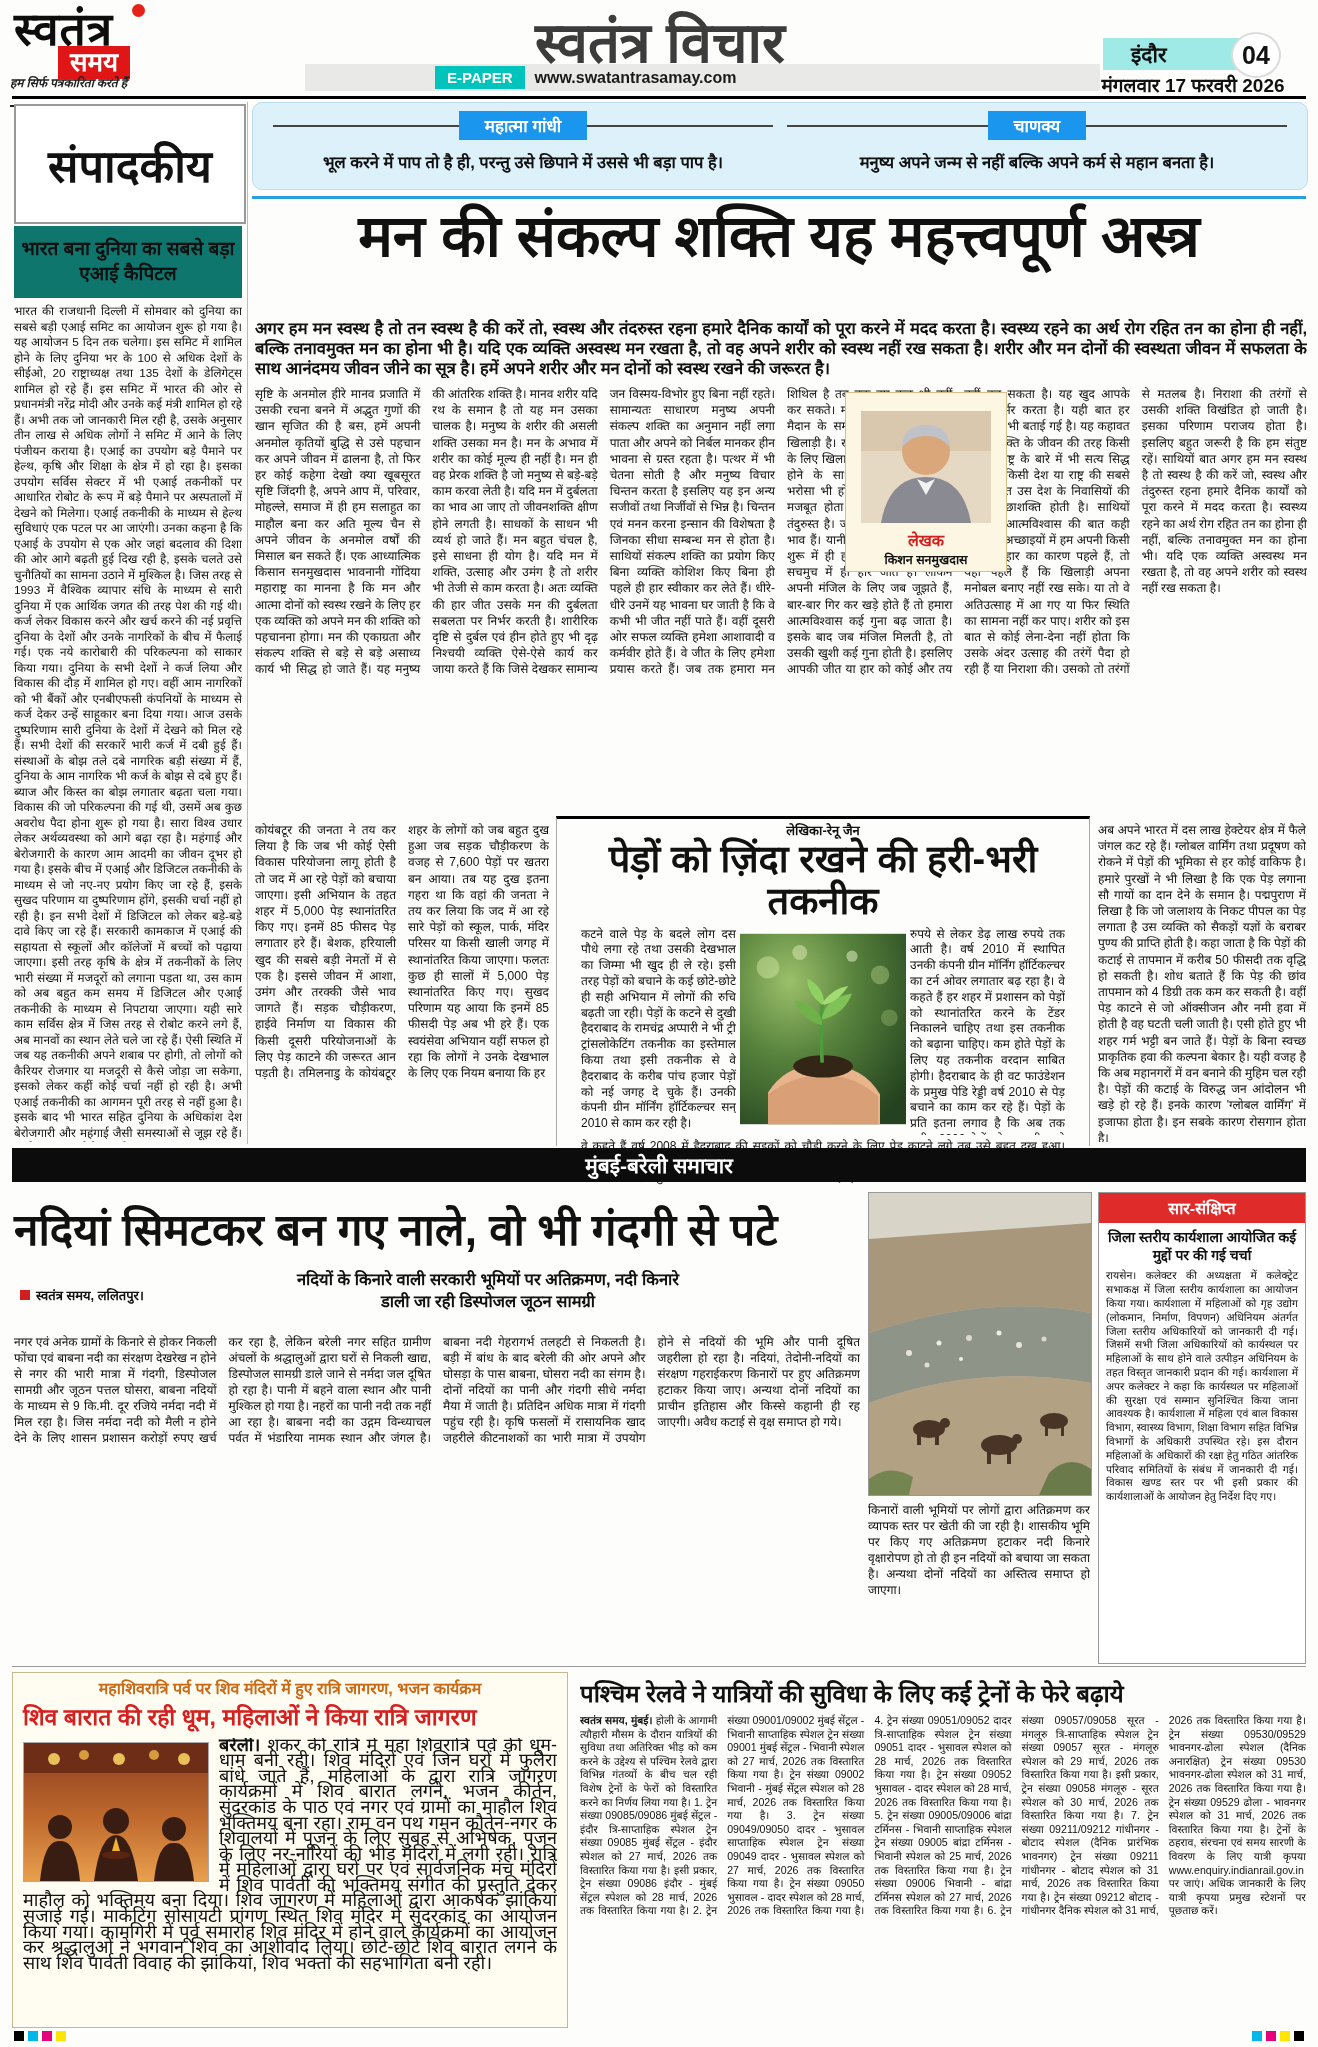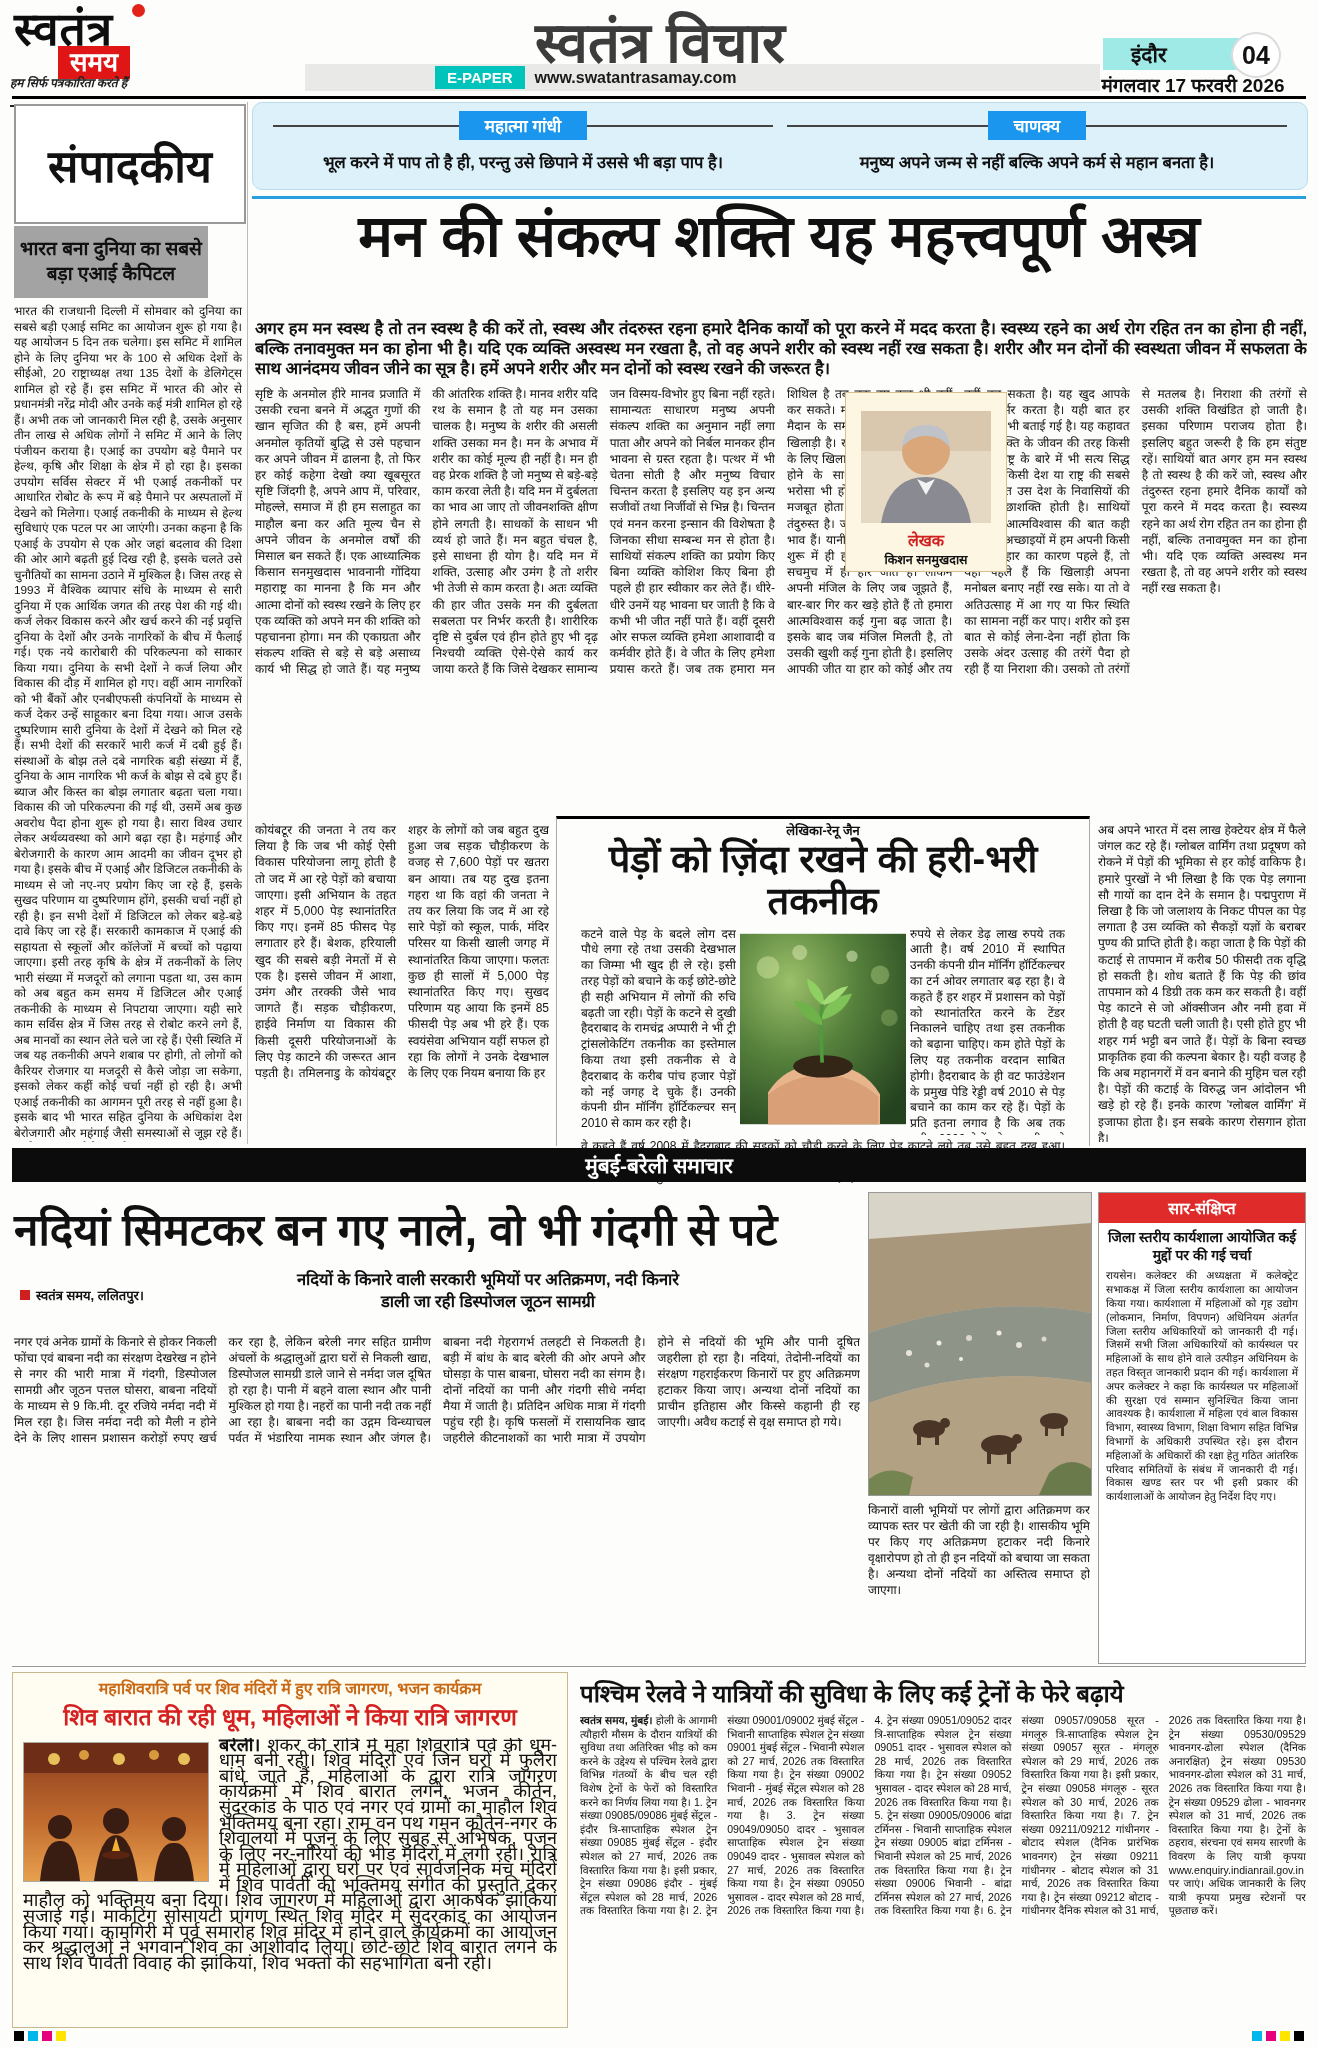--- a/index.html
+++ b/index.html
@@ -23,21 +23,21 @@
   .city-name{font-weight:900;font-size:21px;margin-left:28px;}
   .page-num{position:absolute;right:-28px;top:-6px;width:46px;height:42px;background:#fff;border:2px solid #dcdcdc;
             border-radius:50%;display:flex;align-items:center;justify-content:center;font-weight:900;font-size:25px;}
   .date-line{left:1080px;top:72px;width:226px;font-weight:900;font-size:19px;text-align:center;}
   .head-rule{left:12px;top:96px;width:1294px;border-top:3px solid #000;}
   .vert-rule{left:247px;top:102px;width:0;height:1042px;border-left:1px solid #bbb;}
   
   .edit-box{left:14px;top:104px;width:228px;height:116px;border:2px solid #999;background:#fff;
             display:flex;align-items:center;justify-content:center;}
   .edit-box span{font-size:45px;font-weight:900;}
-  .edit-band{left:14px;top:226px;width:194px;height:72px;background:#a3a3a3;display:flex;align-items:center;}
+  .edit-band{left:14px;top:226px;width:228px;height:72px;background:#0f766e;display:flex;align-items:center;}
   .edit-band div{width:100%;text-align:center;font-size:19px;font-weight:700;line-height:1.3;}
   .edit-body{left:14px;top:304px;width:228px;height:838px;font-size:11.8px;line-height:15.5px;}
   
   .quote-band{left:252px;top:102px;width:1054px;height:86px;background:#ddf1fb;border:1px solid #bcdcee;border-radius:10px;}
   .quote-half{position:absolute;top:8px;width:500px;}
   .chip-row{display:flex;align-items:center;}
   .chip-row .ln{flex:1;border-top:2px solid #444;}
   .chip{background:#1b96ee;color:#fff;font-weight:700;font-size:17px;padding:3px 26px;}
   .quote-text{margin-top:10px;text-align:center;font-weight:700;font-size:16.5px;color:#101010;}
   
@@ -76,21 +76,21 @@
   
   .brief-box{left:1098px;top:1192px;width:208px;height:472px;border:1px solid #999;box-sizing:border-box;background:#fff;}
   .brief-bar{background:#e02b2b;color:#fff;text-align:center;font-weight:900;font-size:16px;padding:4px 0;}
   .brief-headline{font-weight:700;font-size:14px;text-align:center;line-height:1.3;padding:5px 6px;}
   .brief-body{padding:0 7px;font-size:10.6px;line-height:13.8px;height:372px;overflow:hidden;text-align:justify;}
   .bottom-rule{left:12px;top:1666px;width:1294px;border-top:1px solid #999;}
   
   .shiv-box{left:12px;top:1672px;width:556px;height:356px;border:1px solid #c7b88e;background:#fffdf2;
             box-sizing:border-box;padding:6px 10px;}
   .shiv-kicker{color:#c96a17;font-weight:700;font-size:16px;text-align:center;line-height:1.3;}
-  .shiv-headline{color:#d42020;font-weight:900;font-size:23px;text-align:center;line-height:1.25;margin-top:3px;}
+  .shiv-headline{color:#d42020;font-weight:900;font-size:23px;text-align:left;line-height:1.25;margin-top:3px;}
   .shiv-body{margin-top:6px;font-size:18px;line-height:15.6px;height:262px;overflow:hidden;text-align:justify;}
   .puja-photo{float:left;width:184px;height:138px;margin:4px 10px 2px 0;border:1px solid #aaa;}
   .byline-bold{font-weight:900;}
   
   .rail-headline{left:580px;top:1676px;width:726px;font-size:24px;font-weight:900;white-space:nowrap;overflow:hidden;}
   .rail-body{left:580px;top:1714px;width:726px;height:314px;column-count:5;column-gap:10px;
              font-size:10.6px;line-height:13.6px;}
   
   .marks{bottom:6px;display:flex;gap:4px;}
   .marks i{width:10px;height:10px;display:block;}

